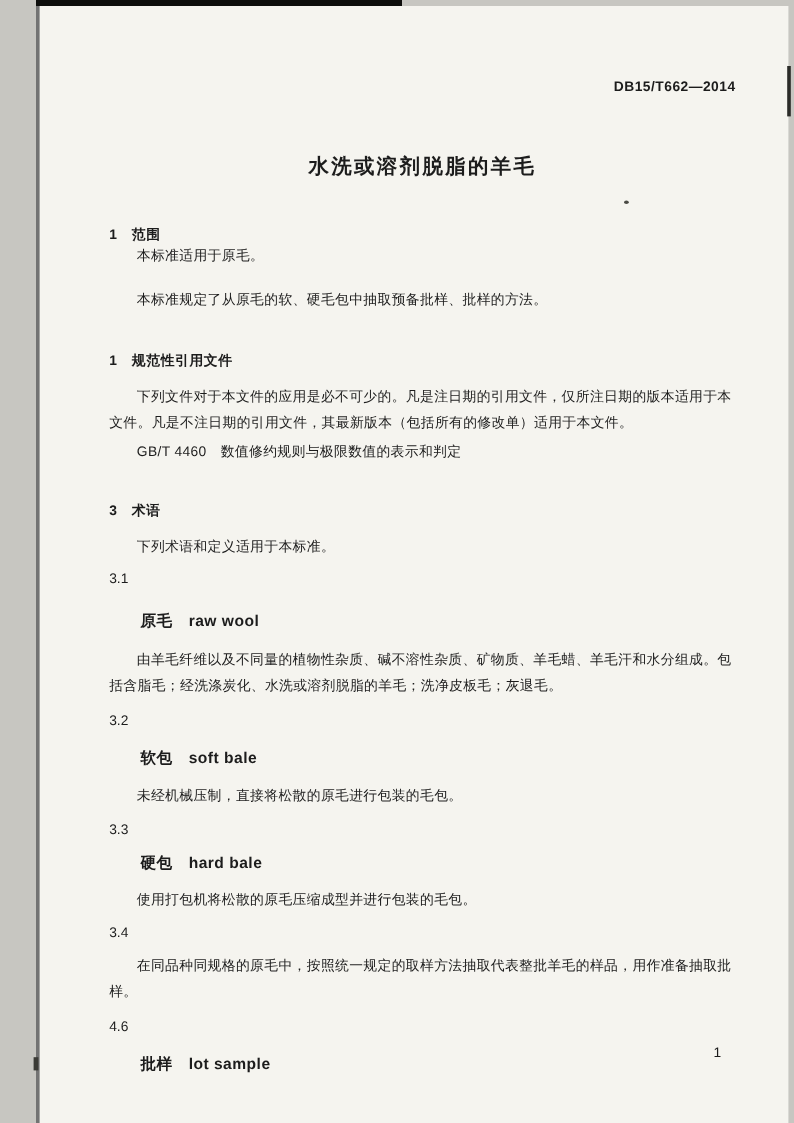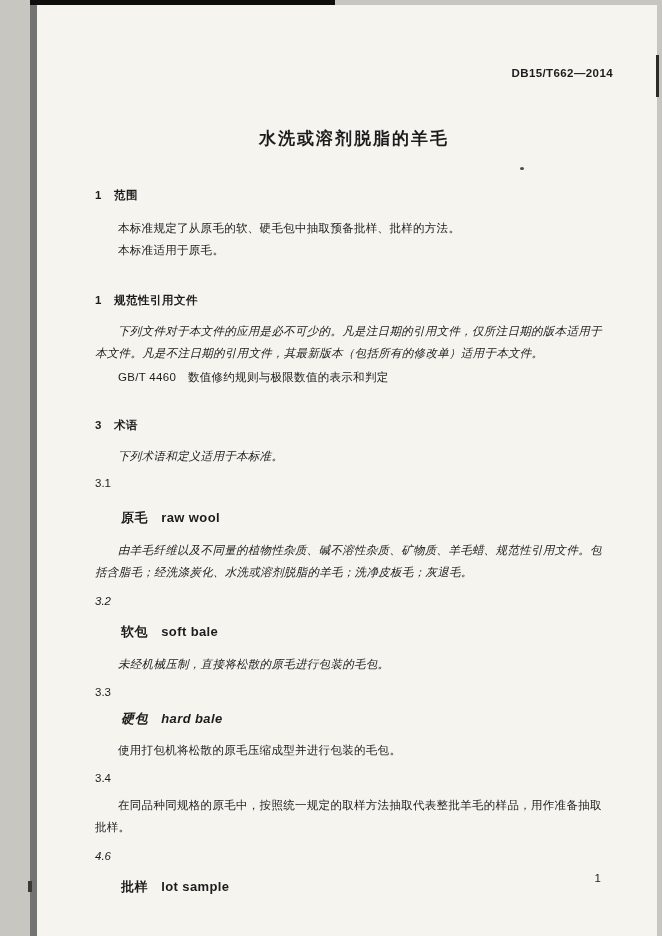--- a/index.html
+++ b/index.html
@@ -12,21 +12,21 @@
     background: #c7c6c1;
     font-family: "Liberation Sans", "DejaVu Sans", sans-serif;
   }
   .page {
     position: absolute;
     left: 30px;
     top: 5px;
     right: 5px;
     bottom: 0;
     background: #f5f4ef;
-    border-left: 7px solid #737373;
+    border-left: 3px solid #737373;
     padding: 62px 44px 0 58px;
     color: #1c1c1c;
   }
   .artifact-top {
     position: absolute;
     left: 30px;
     top: 0;
     width: 305px;
     height: 5px;
     background: #0e0e0c;
@@ -93,21 +93,21 @@
     font-size: 13px;
     text-indent: 2em;
     letter-spacing: 0.4px;
   }
   .mt38 { margin-top: 38px; }
   .mt32 { margin-top: 32px; }
   .mt30 { margin-top: 30px; }
   .mt20 { margin-top: 20px; }
   .mt16 { margin-top: 16px; }
   .mt14 { margin-top: 14px; }
-  .mt12 { margin-top: 12px; font-style: italic; }
+  .mt12 { margin-top: 12px; }
   .mt11 { margin-top: 11px; }
   .mt10 { margin-top: 10px; }
   .mt2  { margin-top: 2px; }
   .mt0  { margin-top: 0; }
   .page-number {
     position: absolute;
     right: 56px;
     bottom: 52px;
     font-size: 11.5px;
   }
@@ -120,33 +120,33 @@
 <div class="artifact-left-mark"></div>
 <div class="speck"></div>
 
 <div class="page">
 
   <div class="doc-number">DB15/T662—2014</div>
 
   <h1 class="title">水洗或溶剂脱脂的羊毛</h1>
 
   <div class="heading mt38">1　范围</div>
+  <p class="para mt0">本标准适用于原毛。</p>
   <p class="para mt14">本标准规定了从原毛的软、硬毛包中抽取预备批样、批样的方法。</p>
-  <p class="para mt0">本标准适用于原毛。</p>
 
   <div class="heading mt32">1　规范性引用文件</div>
   <p class="para mt12">下列文件对于本文件的应用是必不可少的。凡是注日期的引用文件，仅所注日期的版本适用于本文件。凡是不注日期的引用文件，其最新版本（包括所有的修改单）适用于本文件。</p>
   <p class="para mt2">GB/T 4460　数值修约规则与极限数值的表示和判定</p>
 
   <div class="heading mt30">3　术语</div>
   <p class="para mt12">下列术语和定义适用于本标准。</p>
 
   <div class="term-number mt10">3.1</div>
   <div class="term-title mt20">原毛　raw wool</div>
-  <p class="para mt12">由羊毛纤维以及不同量的植物性杂质、碱不溶性杂质、矿物质、羊毛蜡、规范性引用文件。包括含脂毛；经洗涤炭化、水洗或溶剂脱脂的羊毛；洗净皮板毛；灰退毛。</p>
+  <p class="para mt12">由羊毛纤维以及不同量的植物性杂质、碱不溶性杂质、矿物质、羊毛蜡、羊毛汗和水分组成。包括含脂毛；经洗涤炭化、水洗或溶剂脱脂的羊毛；洗净皮板毛；灰退毛。</p>
 
   <div class="term-number mt12">3.2</div>
   <div class="term-title mt16">软包　soft bale</div>
   <p class="para mt12">未经机械压制，直接将松散的原毛进行包装的毛包。</p>
 
   <div class="term-number mt11">3.3</div>
   <div class="term-title mt12">硬包　hard bale</div>
   <p class="para mt11">使用打包机将松散的原毛压缩成型并进行包装的毛包。</p>
 
   <div class="term-number mt11">3.4</div>

